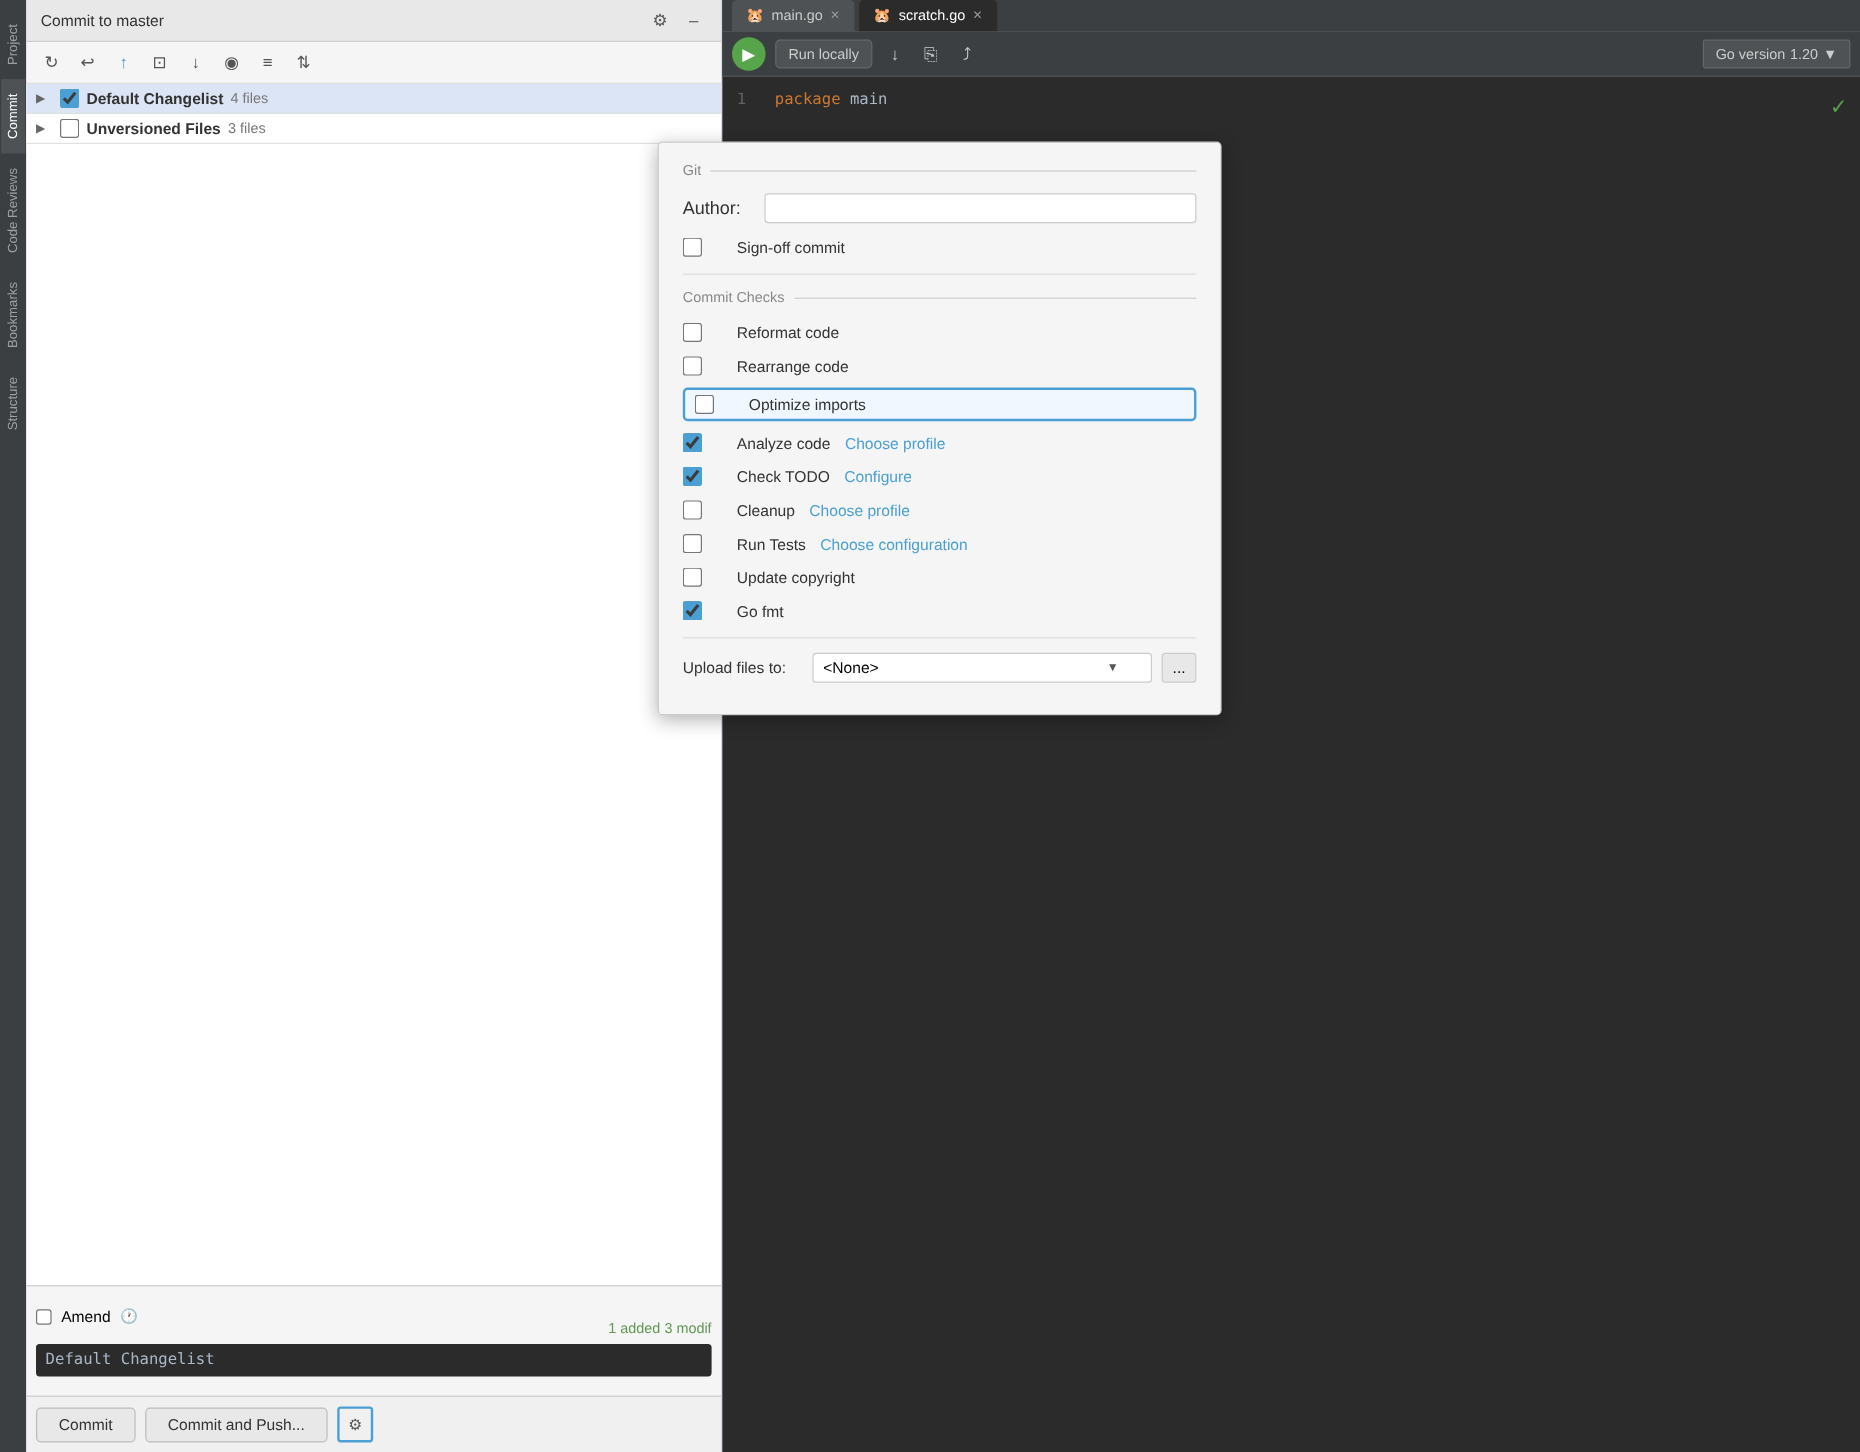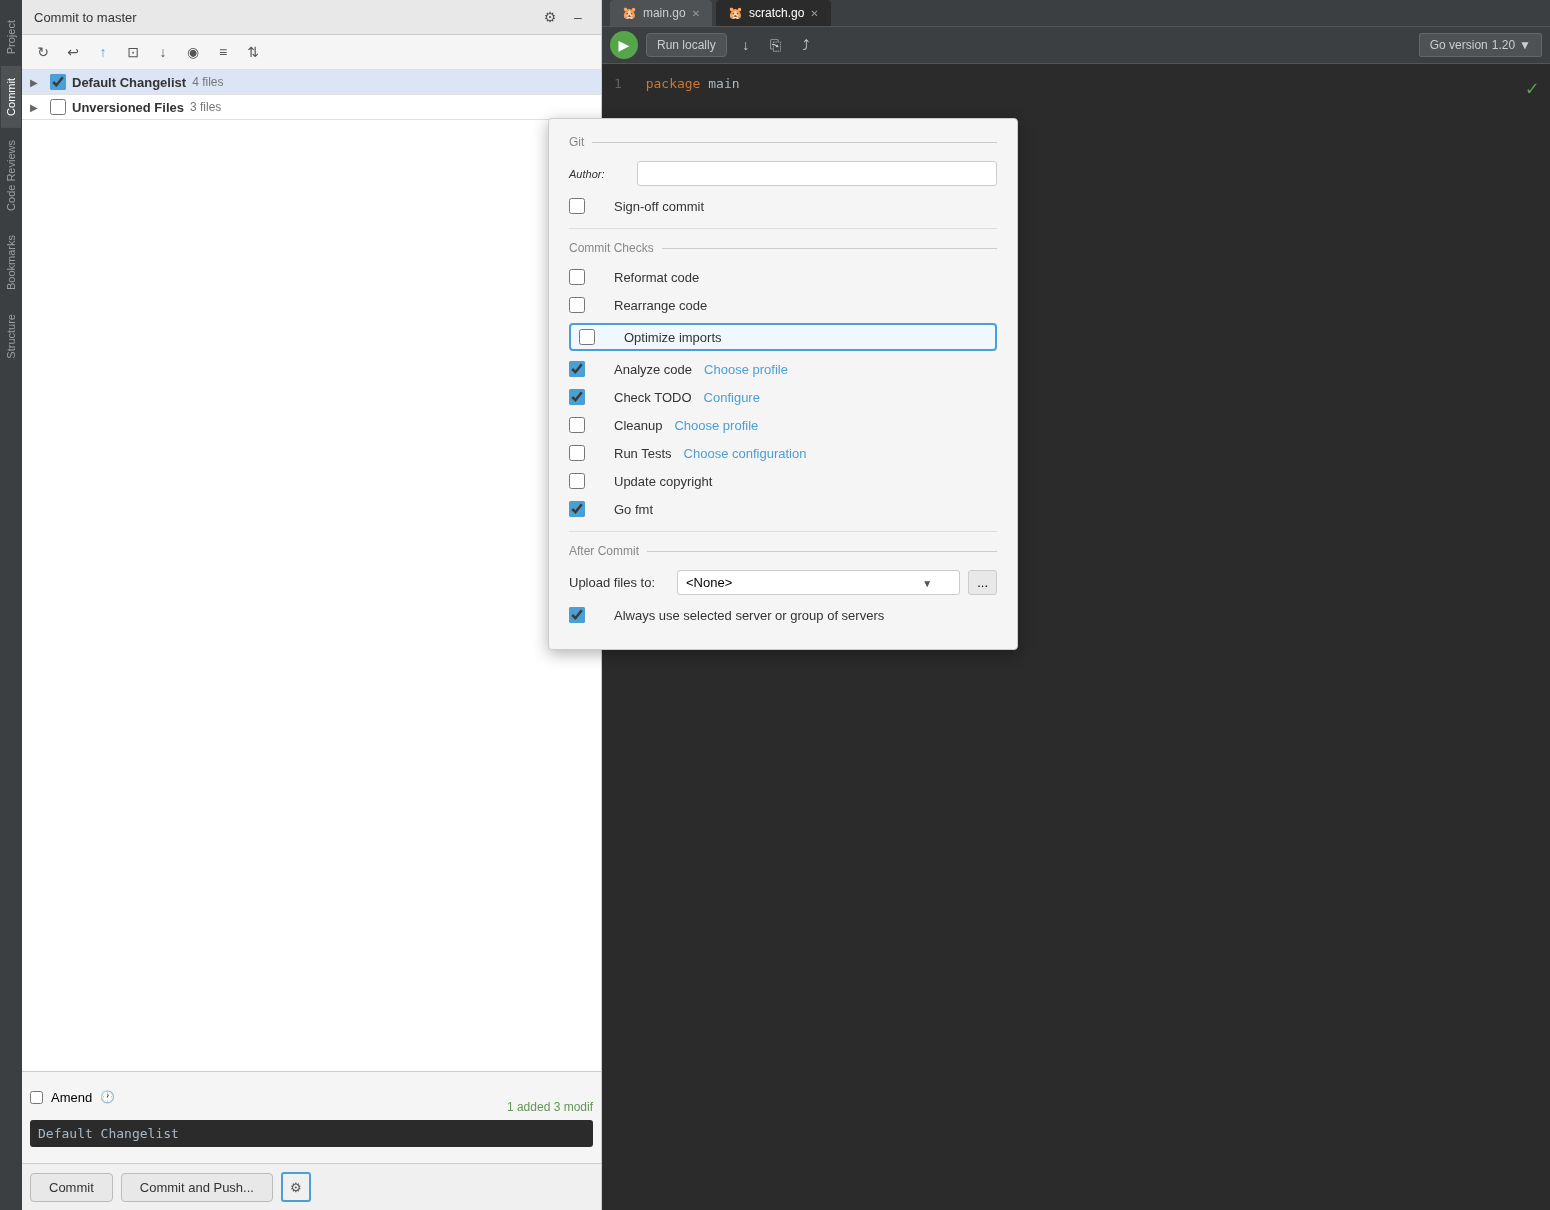--- a/index.html
+++ b/index.html
@@ -349,24 +349,23 @@
     }
 
     .form-row {
       display: flex;
       align-items: center;
       margin-bottom: 10px;
       gap: 8px;
     }
 
     .form-label {
-      font-size: 11px;
+      font-size: 15px;
       color: #333;
       min-width: 60px;
-      font-style: italic;
     }
 
     .form-input {
       flex: 1;
       padding: 4px 8px;
       border: 1px solid #ccc;
       border-radius: 3px;
       font-size: 13px;
       background: #fff;
     }
@@ -676,32 +675,27 @@
       <span class="check-label">Update copyright</span>
     </div>
 
     <div class="check-row">
       <input type="checkbox" checked="" style="">
       <span class="check-label">Go fmt</span>
     </div>
 
     <div class="divider"></div>
 
-    <div class="section-title">After Commit</div>
 
     <div class="upload-row">
       <span class="upload-label">Upload files to:</span>
       <div class="upload-select-wrapper">
         <select class="upload-select">
           <option>&lt;None&gt;</option>
         </select>
       </div>
       <button class="upload-more-btn">...</button>
     </div>
 
-    <div class="check-row">
-      <input type="checkbox" checked="" style="">
-      <span class="check-label">Always use selected server or group of servers</span>
-    </div>
 
   </div>
 
 </div>
 
 </body></html>

